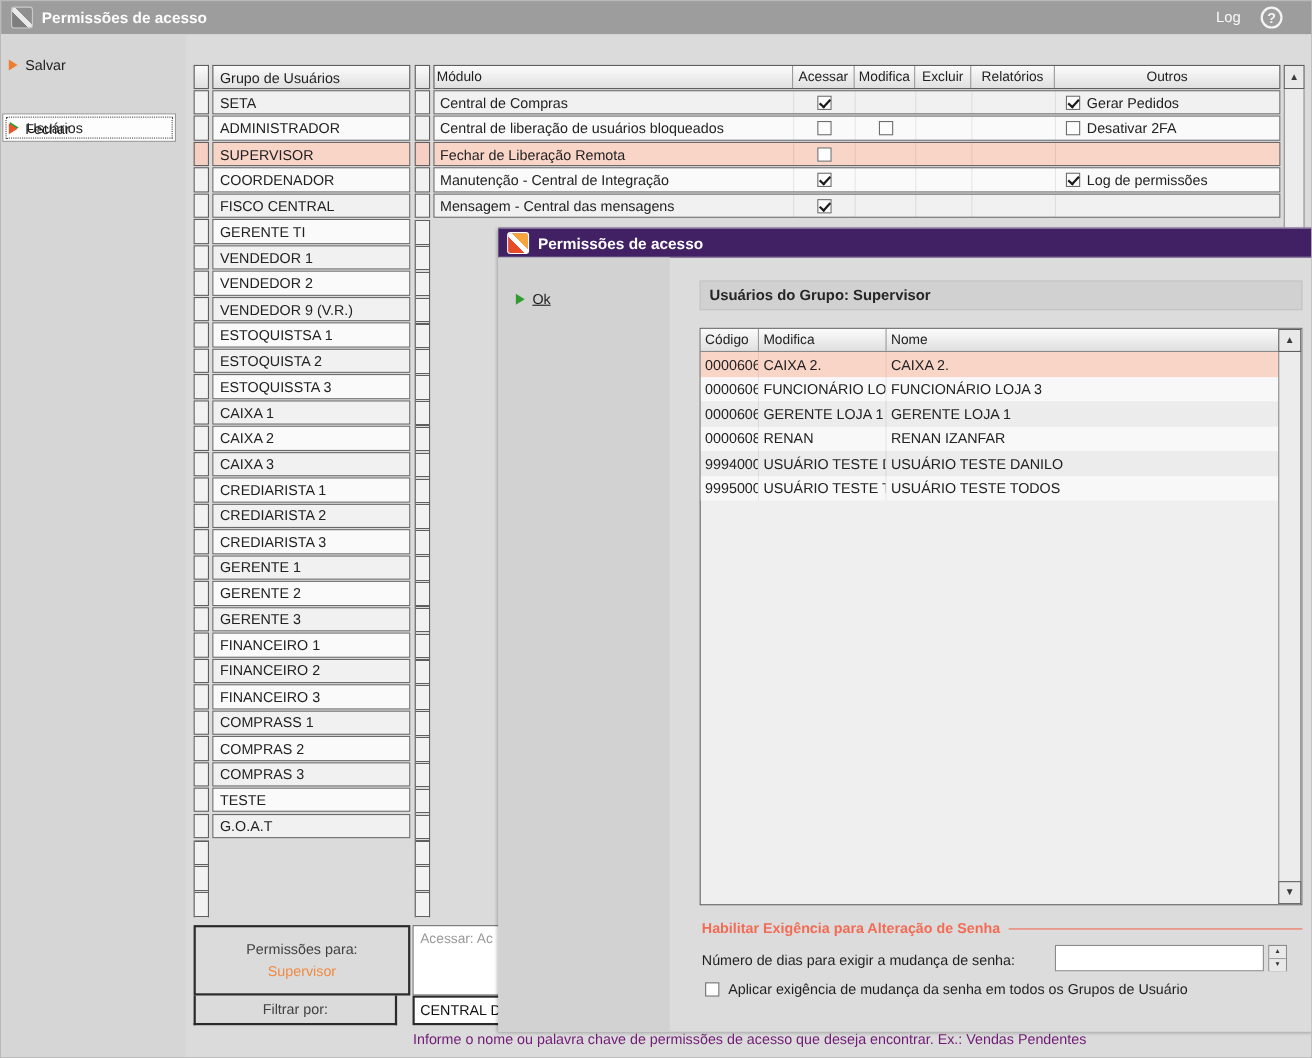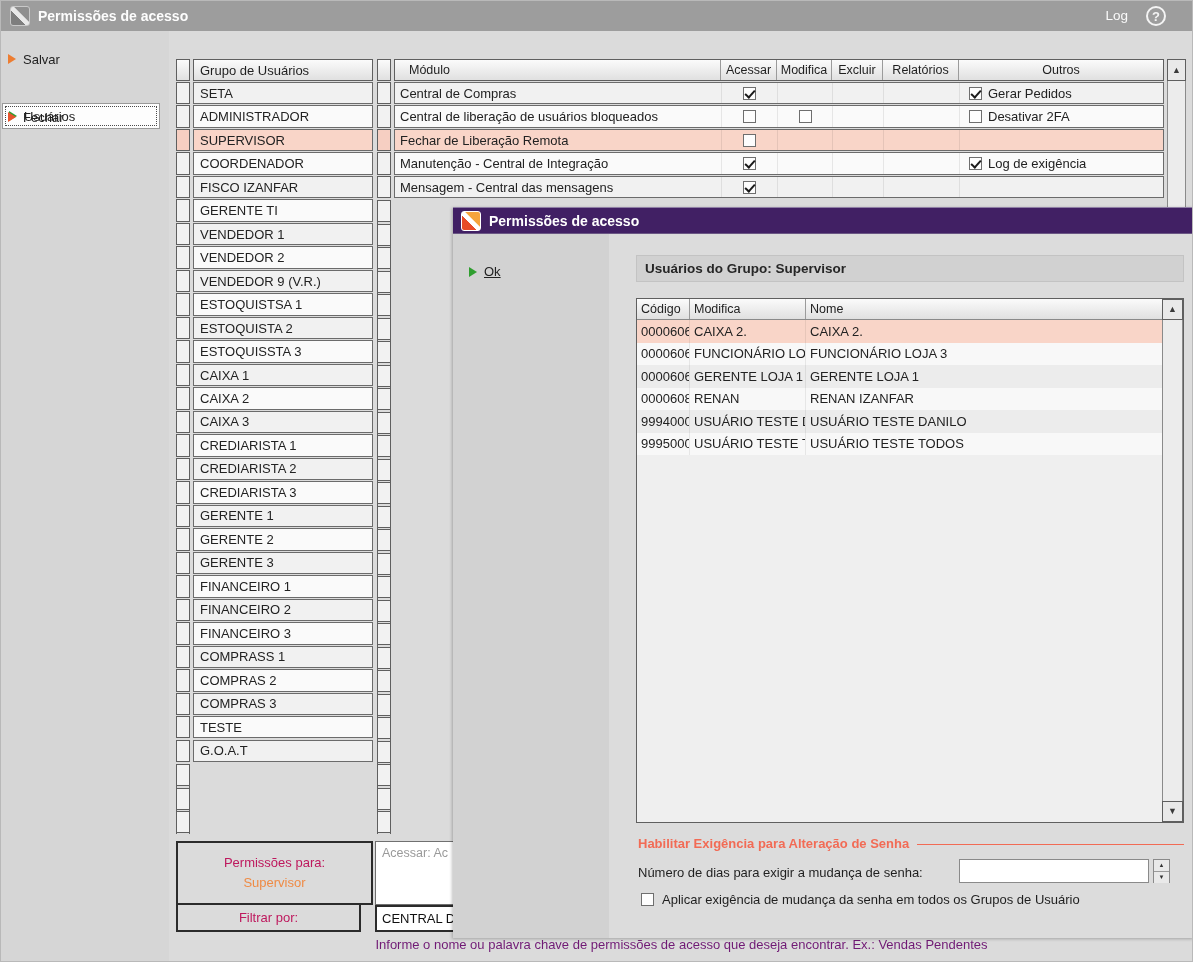--- a/index.html
+++ b/index.html
@@ -62,21 +62,21 @@
       border:solid #1a1a1a;border-width:0 2px 2px 0;transform:rotate(42deg);}
   
   .scroll-btn{width:19px;height:22px;background:#e9e9e9;border:1px solid #5f5f5f;color:#3a3a3a;
       font-size:9px;text-align:center;line-height:20px;}
   .scroll-track{background:#ececec;border-left:1px solid #8a8a8a;border-right:1px solid #8a8a8a;}
   
   .perm-box{position:absolute;left:175px;top:840px;width:197px;height:64px;border:2px solid #2b2b2b;
       display:flex;flex-direction:column;justify-content:center;align-items:center;line-height:20px;}
   .filt-box{position:absolute;left:175px;top:904px;width:185px;height:27px;border:2px solid #2b2b2b;
       border-top:none;display:flex;justify-content:center;align-items:center;}
-  .orange1{color:#be185d;}
+  .orange1{color:#404040;}
   .orange2{color:#ef8b45;}
   .legend-box{position:absolute;left:374px;top:840px;width:160px;height:64px;background:#fff;
       border:1px solid #707070;color:#9a9a9a;padding:4px 6px;font-size:12.5px;}
   .filter-input{position:absolute;left:374px;top:904px;width:130px;height:27px;background:#fff;
       border:2px solid #2b2b2b;color:#101010;display:flex;align-items:center;padding-left:5px;}
   .hint{position:absolute;left:168px;top:936px;width:1025px;text-align:center;color:#701a75;}
   
   .modal{position:absolute;left:452px;top:206px;width:741px;height:731px;background:#dcdcdc;
       box-shadow:-1px 1px 3px rgba(0,0,0,0.25);}
   .m-title{position:absolute;left:0;top:0;width:100%;height:27px;background:#412064;
@@ -162,21 +162,21 @@
     <div class="rowline sel-pink">
         <div class="sel"></div>
         <div class="cellmain">SUPERVISOR</div>
       </div>
     <div class="rowline">
         <div class="sel"></div>
         <div class="cellmain">COORDENADOR</div>
       </div>
     <div class="rowline">
         <div class="sel"></div>
-        <div class="cellmain">FISCO IZANFAR</div>
+        <div class="cellmain">FISCO CENTRAL</div>
       </div>
     <div class="rowline">
         <div class="sel"></div>
         <div class="cellmain">GERENTE TI</div>
       </div>
     <div class="rowline">
         <div class="sel"></div>
         <div class="cellmain">VENDEDOR 1</div>
       </div>
     <div class="rowline">
@@ -265,21 +265,21 @@
       </div>
     <div class="rowline">
         <div class="sel"></div>
         <div class="cellmain">G.O.A.T</div>
       </div>
   </div>
   <div class="selstrip" style="left:175px;top:762.5px;height:70.5px;"></div>
 
   <div class="hdr" style="position:absolute;left:376px;top:58px;width:14px;height:22px;"></div>
   <div class="hdr" style="position:absolute;left:393px;top:58px;width:770px;height:22px;display:flex;">
-    <div class="mh" style="width:325px;justify-content:flex-start;padding-left:14px;">Módulo</div>
+    <div class="mh" style="width:325px;justify-content:flex-start;padding-left:2px;">Módulo</div>
     <div class="mh" style="width:56px;">Acessar</div>
     <div class="mh" style="width:55px;">Modifica</div>
     <div class="mh" style="width:51px;">Excluir</div>
     <div class="mh" style="width:76px;">Relatórios</div>
     <div class="mh" style="flex:1;">Outros</div>
   </div>
   <div class="scroll-btn" style="position:absolute;left:1166px;top:58px;">▲</div>
   <div class="scroll-track" style="position:absolute;left:1166px;top:80px;width:19px;height:126px;"></div>
 
   <div class="m-rows">
@@ -335,21 +335,21 @@
       <div class="cellmain m-row-box">
         <div class="mc modulo">Manutenção - Central de Integração</div>
         <div class="mc acessar">
             <span class="cb checked"></span>
           </div>
         <div class="mc modifica"></div>
           <div class="mc excluir"></div>
           <div class="mc relat"></div>
         <div class="mc outros">
             <span class="cb checked"></span>
-            <span>Log de exigência</span>
+            <span>Log de permissões</span>
           </div>
       </div>
     </div>
     <div class="rowline">
       <div class="sel"></div>
       <div class="cellmain m-row-box">
         <div class="mc modulo">Mensagem - Central das mensagens</div>
         <div class="mc acessar">
             <span class="cb checked"></span>
           </div>

